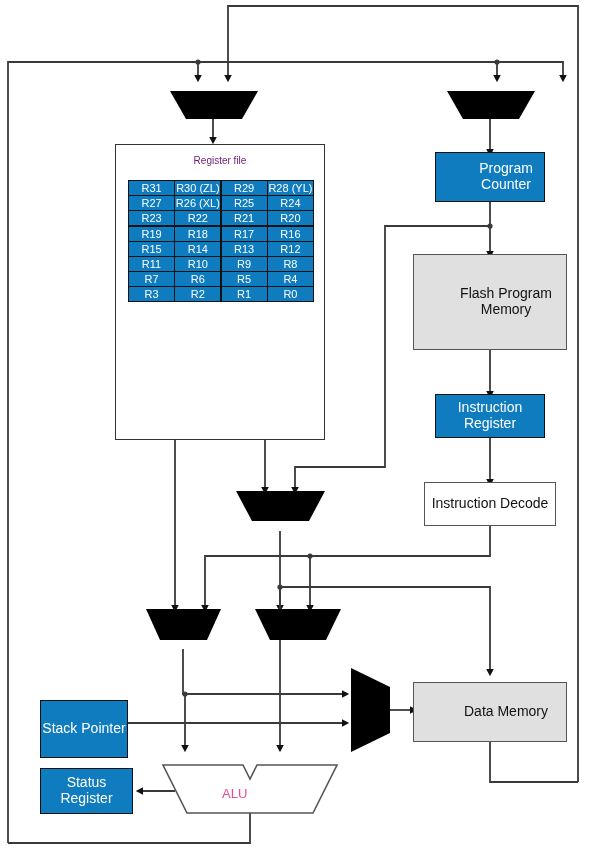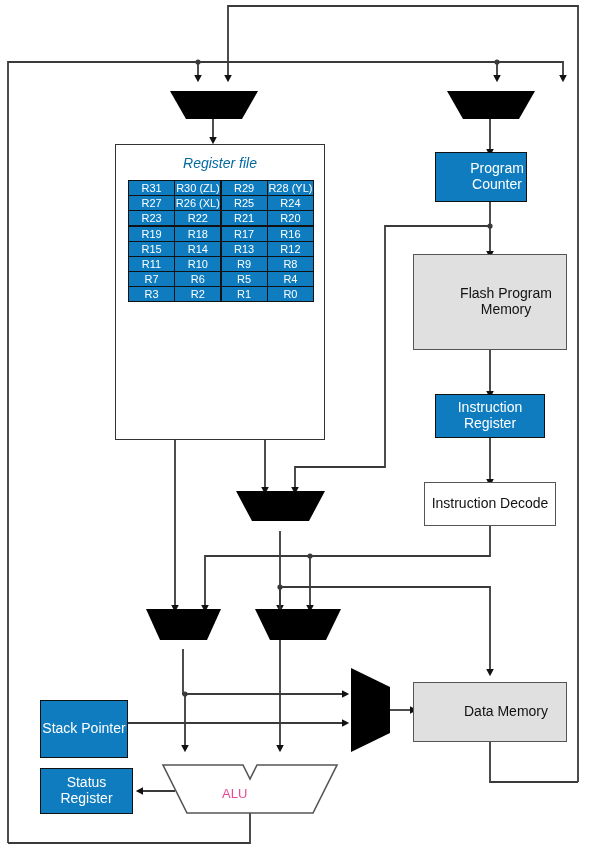--- a/index.html
+++ b/index.html
@@ -5,21 +5,21 @@
   html,body{margin:0;padding:0;background:#ffffff;}
   body{width:600px;height:854px;font-family:"Liberation Sans",sans-serif;}
   #stage{position:relative;width:600px;height:854px;overflow:hidden;background:#fff;}
   svg.wires{position:absolute;left:0;top:0;width:600px;height:854px;pointer-events:none;}
   .node{position:absolute;box-sizing:border-box;display:flex;align-items:center;
         justify-content:center;text-align:center;line-height:1.12;}
   .blue{background:#0f7cc0;border:1.5px solid #111;color:#ffffff;font-size:14px;}
   .gray{background:#e0e0e0;border:1.5px solid #555;color:#111;font-size:14px;padding-left:32px;}
   .white{background:#ffffff;border:1.5px solid #555;color:#111;font-size:14px;}
   .regframe{position:absolute;box-sizing:border-box;background:#ffffff;border:1.5px solid #333;}
-  .regtitle{position:absolute;width:100%;text-align:center;font-size:14px;color:#0369a1;font-style:italic;}
+  .regtitle{position:absolute;width:100%;text-align:center;font-size:10px;color:#701a75;}
   .reggrid{position:absolute;display:grid;grid-template-columns:1fr 1fr 1fr 1fr;
            border:1.5px solid #111;background:#111;gap:1.2px;}
   .regcell{background:#0f7cc0;color:#fff;font-size:11px;text-align:center;
            line-height:14px;height:14px;}
   .alulabel{position:absolute;font-size:13px;color:#ec4899;}
   .reg-title-wrap{position:absolute;left:0;right:0;}
 </style>
 </head>
 <body>
 
@@ -144,21 +144,21 @@
       <div class="regcell">R7</div>
       <div class="regcell">R6</div>
       <div class="regcell">R5</div>
       <div class="regcell">R4</div>
       <div class="regcell">R3</div>
       <div class="regcell">R2</div>
       <div class="regcell">R1</div>
       <div class="regcell">R0</div>
     </div>
 
-  <div class="node blue" style="left:435px;top:152px;width:92px;height:50px;padding-left:32px;">
+  <div class="node blue" style="left:435px;top:152px;width:110px;height:50px;padding-left:32px;">
     <span>Program Counter</span>
   </div>
 
   <div class="node gray" style="left:413px;top:254px;width:154px;height:96px;">
     <span>Flash Program Memory</span>
   </div>
 
   <div class="node blue" style="left:435px;top:394px;width:110px;height:44px;align-items:center;">
     <span>Instruction Register</span>
   </div>

